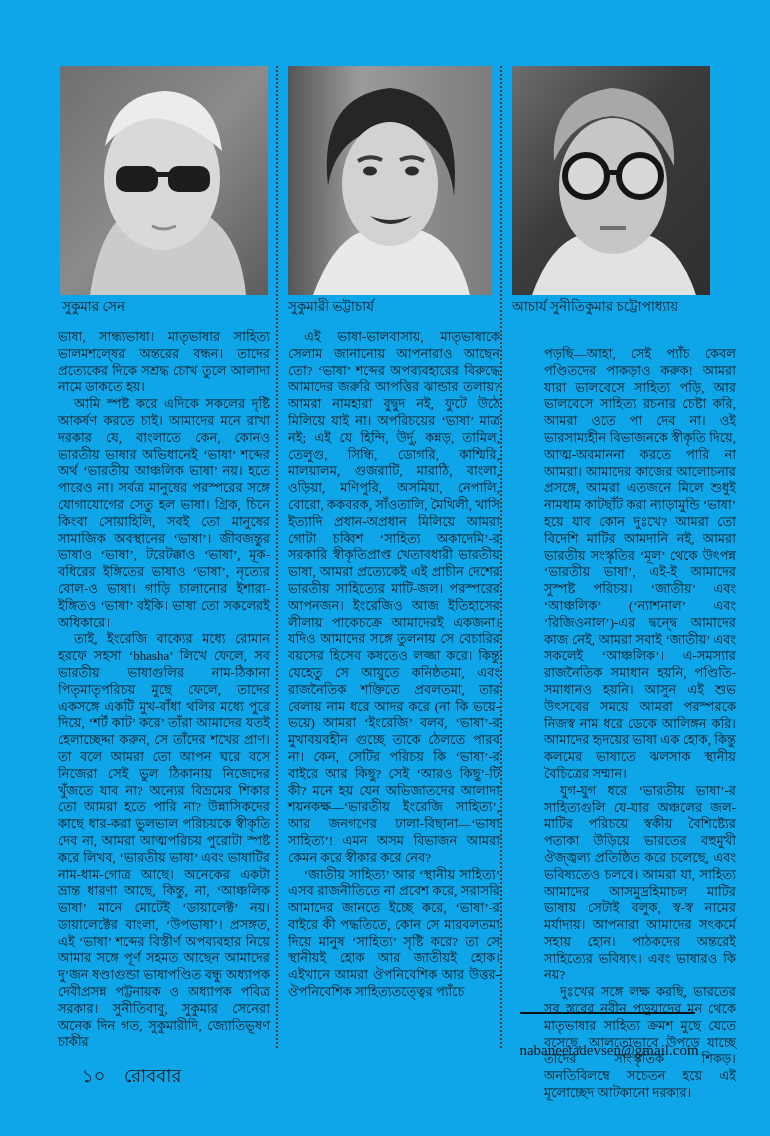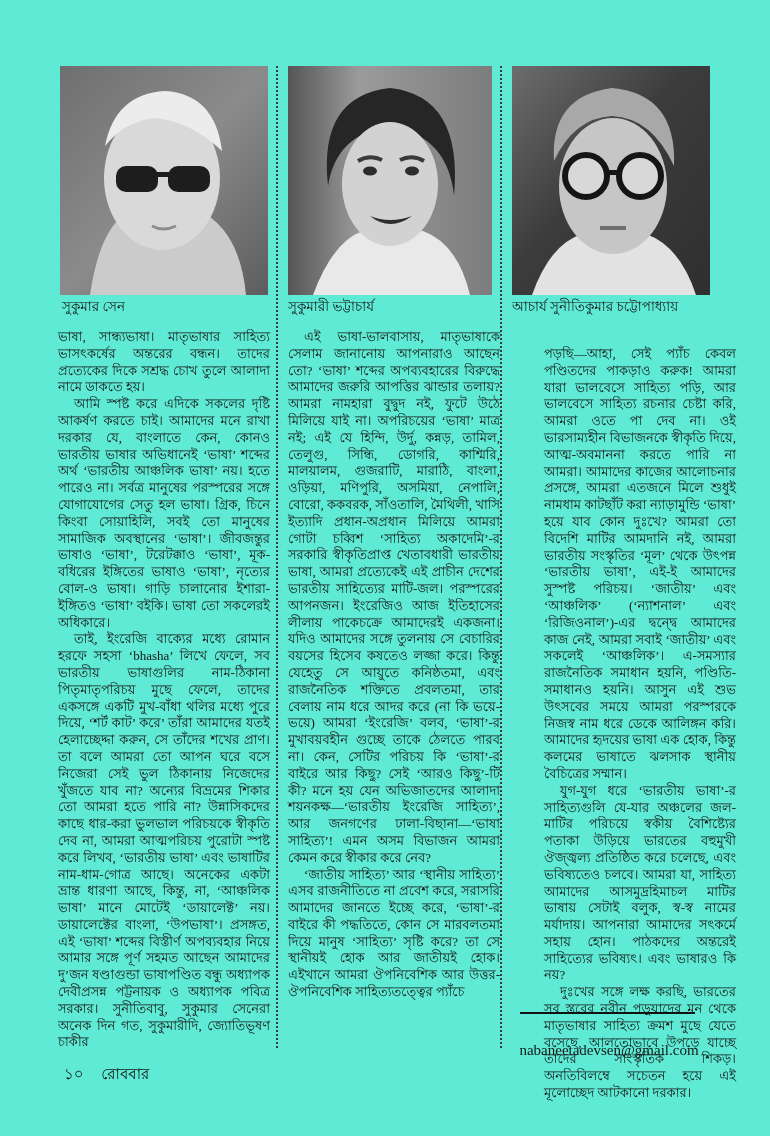--- a/index.html
+++ b/index.html
@@ -1,18 +1,18 @@
 <!DOCTYPE html>
 <html><head>
 <meta charset="utf-8">
 <style>
   html,body { margin:0; padding:0; background:#9a9a9a; }
   .page {
     position:relative; width:770px; height:1136px; margin:0 auto;
-    background:#5eead4; overflow:hidden;
+    background:#0ea5e9; overflow:hidden;
     font-family:"Liberation Serif","DejaVu Serif",serif;
     color:#161616;
   }
   
   .photo { position:absolute; top:66px; height:229px; background:#8a8a8a; overflow:hidden; }
   .photo svg { display:block; width:100%; height:100%; }
   #photo1 { left:60px;  width:208px; }
   #photo2 { left:288px; width:204px; }
   #photo3 { left:512px; width:198px; }
   .caption { position:absolute; top:298px; font-size:13.5px; line-height:17px; white-space:nowrap; }
@@ -24,21 +24,21 @@
   #sep1 { left:276px; }
   #sep2 { left:500px; }
   
   .col { position:absolute; top:329px; text-align:justify; font-size:13px; line-height:16.8px; letter-spacing:0; }
   #col1 { left:58px;  width:212px; }
   #col2 { left:288px; width:212px; }
   #col3 { left:544px; width:192px;margin-top:17px; }
   .col p { margin:0; padding:0; }
   .col p.indent { text-indent:16px; }
   
-  .page-footer { position:absolute; left:64px; top:1062px; font-size:15px; }
+  .page-footer { position:absolute; left:82px; top:1062px; font-size:18px; }
   .page-footer .mag { margin-left:14px; }
   .signoff-rule { position:absolute; left:520px; top:1012px; width:175px; height:0; border-top:2px solid #111; }
   .signoff-date { position:absolute; left:520px; top:1021px; width:178px; text-align:right; font-size:15px; letter-spacing:1px; }
   .signoff-email { position:absolute; left:516px; top:1042px; width:186px; text-align:center; font-size:15px; font-family:"Liberation Serif","DejaVu Serif",serif; }
 </style>
 </head>
 <body>
 
 <div class="page">
 
@@ -104,21 +104,21 @@
   </div>
 
   <div class="caption" id="cap1">সুকুমার সেন</div>
   <div class="caption" id="cap2">সুকুমারী ভট্টাচার্য</div>
   <div class="caption" id="cap3">আচার্য সুনীতিকুমার চট্টোপাধ্যায়</div>
 
   <div class="vsep" id="sep1"></div>
   <div class="vsep" id="sep2"></div>
 
   <div class="col" id="col1">
-    <p>ভাষা, সান্ধ্যভাষা। মাতৃভাষার সাহিত্য ভাসৎকর্ষের অন্তরের বন্ধন। তাদের প্রত্যেকের দিকে সশ্রদ্ধ চোখ তুলে আলাদা নামে ডাকতে হয়।</p>
+    <p>ভাষা, সান্ধ্যভাষা। মাতৃভাষার সাহিত্য ভালমশল্ষের অন্তরের বন্ধন। তাদের প্রত্যেকের দিকে সশ্রদ্ধ চোখ তুলে আলাদা নামে ডাকতে হয়।</p>
     <p class="indent">আমি স্পষ্ট করে এদিকে সকলের দৃষ্টি আকর্ষণ করতে চাই। আমাদের মনে রাখা দরকার যে, বাংলাতে কেন, কোনও ভারতীয় ভাষার অভিধানেই ‘ভাষা’ শব্দের অর্থ ‘ভারতীয় আঞ্চলিক ভাষা’ নয়। হতে পারেও না। সর্বত্র মানুষের পরস্পরের সঙ্গে যোগাযোগের সেতু হল ভাষা। গ্রিক, চিনে কিংবা সোয়াহিলি, সবই তো মানুষের সামাজিক অবস্থানের ‘ভাষা’। জীবজন্তুর ভাষাও ‘ভাষা’, টরেটক্কাও ‘ভাষা’, মূক-বধিরের ইঙ্গিতের ভাষাও ‘ভাষা’, নৃত্যের বোল-ও ভাষা। গাড়ি চালানোর ইশারা-ইঙ্গিতও ‘ভাষা’ বইকি। ভাষা তো সকলেরই অধিকারে।</p>
     <p class="indent">তাই, ইংরেজি বাক্যের মধ্যে রোমান হরফে সহসা ‘bhasha’ লিখে ফেলে, সব ভারতীয় ভাষাগুলির নাম-ঠিকানা পিতৃমাতৃপরিচয় মুছে ফেলে, তাদের একসঙ্গে একটি মুখ-বাঁধা থলির মধ্যে পুরে দিয়ে, ‘শর্ট কাট’ করে’ তাঁরা আমাদের যতই হেলাচ্ছেদ্দা করুন, সে তাঁদের শখের প্রাণ। তা বলে আমরা তো আপন ঘরে বসে নিজেরা সেই ভুল ঠিকানায় নিজেদের খুঁজতে যাব না? অন্যের বিভ্রমের শিকার তো আমরা হতে পারি না? উন্নাসিকদের কাছে ধার-করা ভুলভাল পরিচয়কে স্বীকৃতি দেব না, আমরা আত্মপরিচয় পুরোটা স্পষ্ট করে লিখব, ‘ভারতীয় ভাষা’ এবং ভাষাটির নাম-ধাম-গোত্র আছে। অনেকের একটা ভ্রান্ত ধারণা আছে, কিন্তু, না, ‘আঞ্চলিক ভাষা’ মানে মোটেই ‘ডায়ালেক্ট’ নয়। ডায়ালেক্টের বাংলা, ‘উপভাষা’। প্রসঙ্গত, এই ‘ভাষা’ শব্দের বিস্তীর্ণ অপব্যবহার নিয়ে আমার সঙ্গে পূর্ণ সহমত আছেন আমাদের দু’জন ষণ্ডাগুন্ডা ভাষাপণ্ডিত বন্ধু অধ্যাপক দেবীপ্রসন্ন পট্টনায়ক ও অধ্যাপক পবিত্র সরকার। সুনীতিবাবু, সুকুমার সেনেরা অনেক দিন গত, সুকুমারীদি, জ্যোতিভূষণ চাকীর</p>
   </div>
 
   <div class="col" id="col2">
     <p class="indent">এই ভাষা-ভালবাসায়, মাতৃভাষাকে সেলাম জানানোয় আপনারাও আছেন তো? ‘ভাষা’ শব্দের অপব্যবহারের বিরুদ্ধে আমাদের জরুরি আপত্তির ঝান্ডার তলায়? আমরা নামহারা বুদ্বুদ নই, ফুটে উঠে মিলিয়ে যাই না। অপরিচয়ের ‘ভাষা’ মাত্র নই; এই যে হিন্দি, উর্দু, কন্নড়, তামিল, তেলুগু, সিন্ধি, ডোগরি, কাশ্মিরি, মালয়ালম, গুজরাটি, মারাঠি, বাংলা, ওড়িয়া, মণিপুরি, অসমিয়া, নেপালি, বোরো, ককবরক, সাঁওতালি, মৈথিলী, খাসি ইত্যাদি প্রধান-অপ্রধান মিলিয়ে আমরা গোটা চব্বিশ ‘সাহিত্য অকাদেমি’-র সরকারি স্বীকৃতিপ্রাপ্ত খেতাবধারী ভারতীয় ভাষা, আমরা প্রত্যেকেই এই প্রাচীন দেশের ভারতীয় সাহিত্যের মাটি-জল। পরস্পরের আপনজন। ইংরেজিও আজ ইতিহাসের লীলায় পাকেচক্রে আমাদেরই একজনা। যদিও আমাদের সঙ্গে তুলনায় সে বেচারির বয়সের হিসেব কষতেও লজ্জা করে। কিন্তু যেহেতু সে আয়ুতে কনিষ্ঠতমা, এবং রাজনৈতিক শক্তিতে প্রবলতমা, তার বেলায় নাম ধরে আদর করে (না কি ভয়ে-ভয়ে) আমরা ‘ইংরেজি’ বলব, ‘ভাষা’-র মুখাবয়বহীন গুচ্ছে তাকে ঠেলতে পারব না। কেন, সেটির পরিচয় কি ‘ভাষা’-র বাইরে আর কিছু? সেই ‘আরও কিছু’-টি কী? মনে হয় যেন অভিজাতদের আলাদা শয়নকক্ষ—‘ভারতীয় ইংরেজি সাহিত্য’, আর জনগণের ঢালা-বিছানা—‘ভাষা সাহিত্য’! এমন অসম বিভাজন আমরা কেমন করে স্বীকার করে নেব?</p>
     <p class="indent">‘জাতীয় সাহিত্য’ আর ‘স্থানীয় সাহিত্য’ এসব রাজনীতিতে না প্রবেশ করে, সরাসরি আমাদের জানতে ইচ্ছে করে, ‘ভাষা’-র বাইরে কী পদ্ধতিতে, কোন সে মারবলতমা দিয়ে মানুষ ‘সাহিত্য’ সৃষ্টি করে? তা সে স্থানীয়ই হোক আর জাতীয়ই হোক। এইখানে আমরা ঔপনিবেশিক আর উত্তর-ঔপনিবেশিক সাহিত্যতত্ত্বের প্যাঁচে</p>
   </div>
 
   <div class="col" id="col3">

